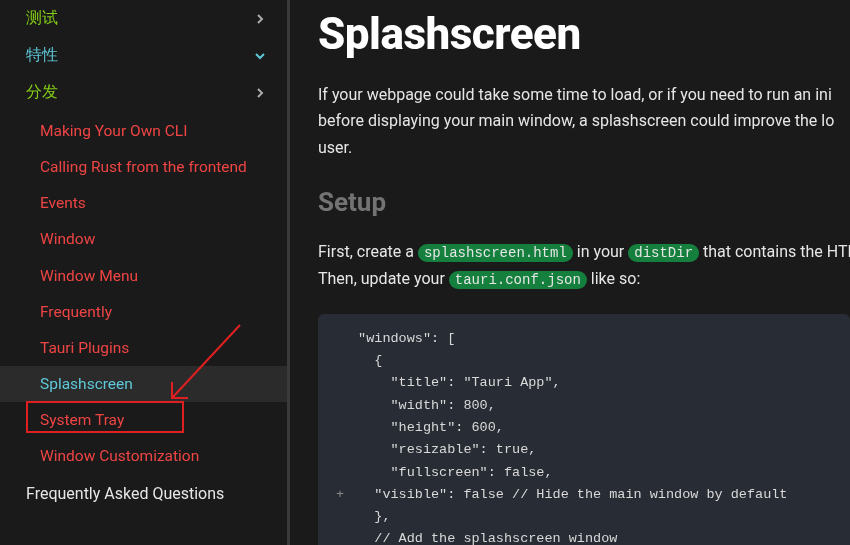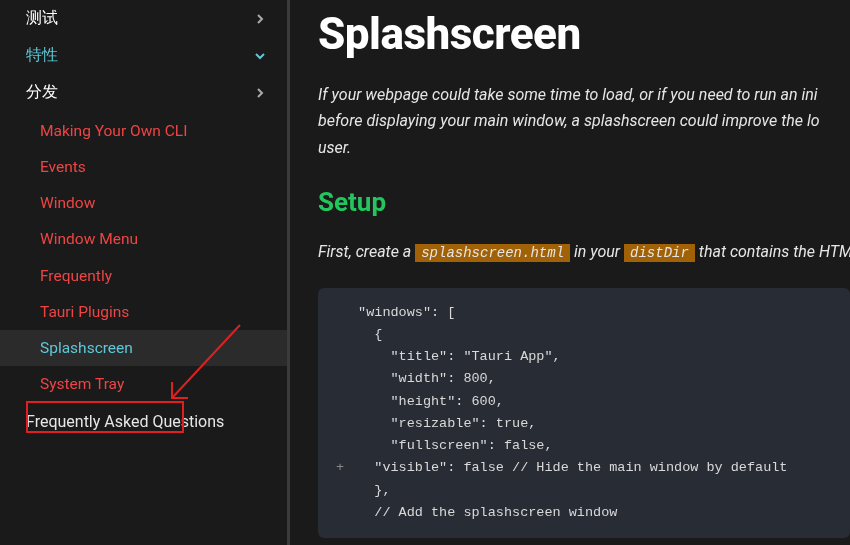--- a/index.html
+++ b/index.html
@@ -26,21 +26,21 @@
     height: 545px;
     overflow: hidden;
     width: 560px;
   }
   .nav-section {
     display: flex;
     align-items: center;
     justify-content: space-between;
     padding: 8px 20px 8px 26px;
     font-size: 16px;
-    color: #ffffff;
+    color: #84cc16;
     cursor: pointer;
   }
   .nav-section.active { color: #5ec8d8; }
   .chevron {
     width: 14px;
     height: 14px;
     display: inline-flex;
     align-items: center;
     justify-content: center;
   }
@@ -66,35 +66,34 @@
   h1 {
     font-size: 44px;
     font-weight: 800;
     color: #fff;
     margin-top: 8px;
     letter-spacing: -0.5px;
   }
   h2 {
     font-size: 26px;
     font-weight: 700;
-    color: #22c55e;
+    color: #737373;
     margin-top: 26px;
   }
   .prose {
     font-size: 16px;
     line-height: 1.65;
     color: #e6e6e6;
     margin-top: 22px;
-    font-style: italic;
   }
   .prose-line { white-space: nowrap; }
   code.inline {
-    background: #a16207;
+    background: #15803d;
     padding: 1px 6px;
-    border-radius: 0;
+    border-radius: 9px;
     font-family: "SFMono-Regular", Consolas, "Liberation Mono", monospace;
     font-size: 14px;
     color: #e6e6e6;
   }
   .codeblock {
     background: #282c34;
     border-radius: 6px;
     margin-top: 22px;
     padding: 14px 18px;
     font-family: "SFMono-Regular", Consolas, "Liberation Mono", monospace;
@@ -141,27 +140,29 @@
     <span>分发</span>
     <span class="chevron">
       <svg width="12" height="12" viewBox="0 0 12 12">
           <polyline points="4,2 8,6 4,10" fill="none" stroke-width="2"></polyline>
         </svg>
     </span>
   </div>
 
   <div class="subitems">
     <div class="subitem">Making Your Own CLI</div>
+    <div class="subitem">Calling Rust from the frontend</div>
     <div class="subitem">Events</div>
     <div class="subitem">Window</div>
     <div class="subitem">Window Menu</div>
     <div class="subitem">Frequently</div>
     <div class="subitem">Tauri Plugins</div>
     <div class="subitem selected">Splashscreen</div>
     <div class="subitem">System Tray</div>
+    <div class="subitem">Window Customization</div>
   </div>
 
   <div class="faq">Frequently Asked Questions</div>
 
   <div class="highlight-box" style="left:26px; top:401px; width:158px; height:32px;"></div>
   <div class="arrow" style="left:160px; top:320px; width:90px; height:90px;">
     <svg width="90" height="90" viewBox="0 0 90 90">
       <line x1="80" y1="5" x2="12" y2="78"></line>
       <polyline points="12,62 12,78 28,78"></polyline>
     </svg>
@@ -176,16 +177,19 @@
     <div class="prose-line">before displaying your main window, a splashscreen could improve the lo</div>
     <div class="prose-line">user.</div>
   </div>
 
   <h2>Setup</h2>
 
   <div class="prose">
     <div class="prose-line">
       <span>First, create a </span><code class="inline">splashscreen.html</code><span> in your </span><code class="inline">distDir</code><span> that contains the HTM</span>
     </div>
+    <div class="prose-line">
+      <span>Then, update your </span><code class="inline">tauri.conf.json</code><span> like so:</span>
+    </div>
   </div>
 
   <div class="codeblock" id="codeblock"><div><span class="gutter"> </span> "windows": [</div><div><span class="gutter"> </span>   {</div><div><span class="gutter"> </span>     "title": "Tauri App",</div><div><span class="gutter"> </span>     "width": 800,</div><div><span class="gutter"> </span>     "height": 600,</div><div><span class="gutter"> </span>     "resizable": true,</div><div><span class="gutter"> </span>     "fullscreen": false,</div><div><span class="gutter">+</span>   "visible": false // Hide the main window by default</div><div><span class="gutter"> </span>   },</div><div><span class="gutter"> </span>   // Add the splashscreen window</div></div>
 </div>
 
 </body></html>

